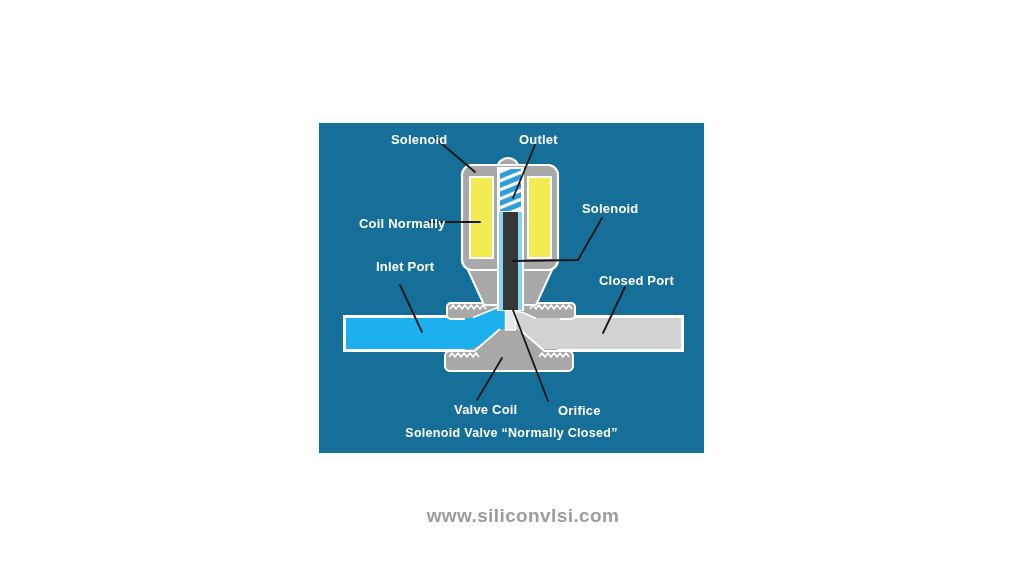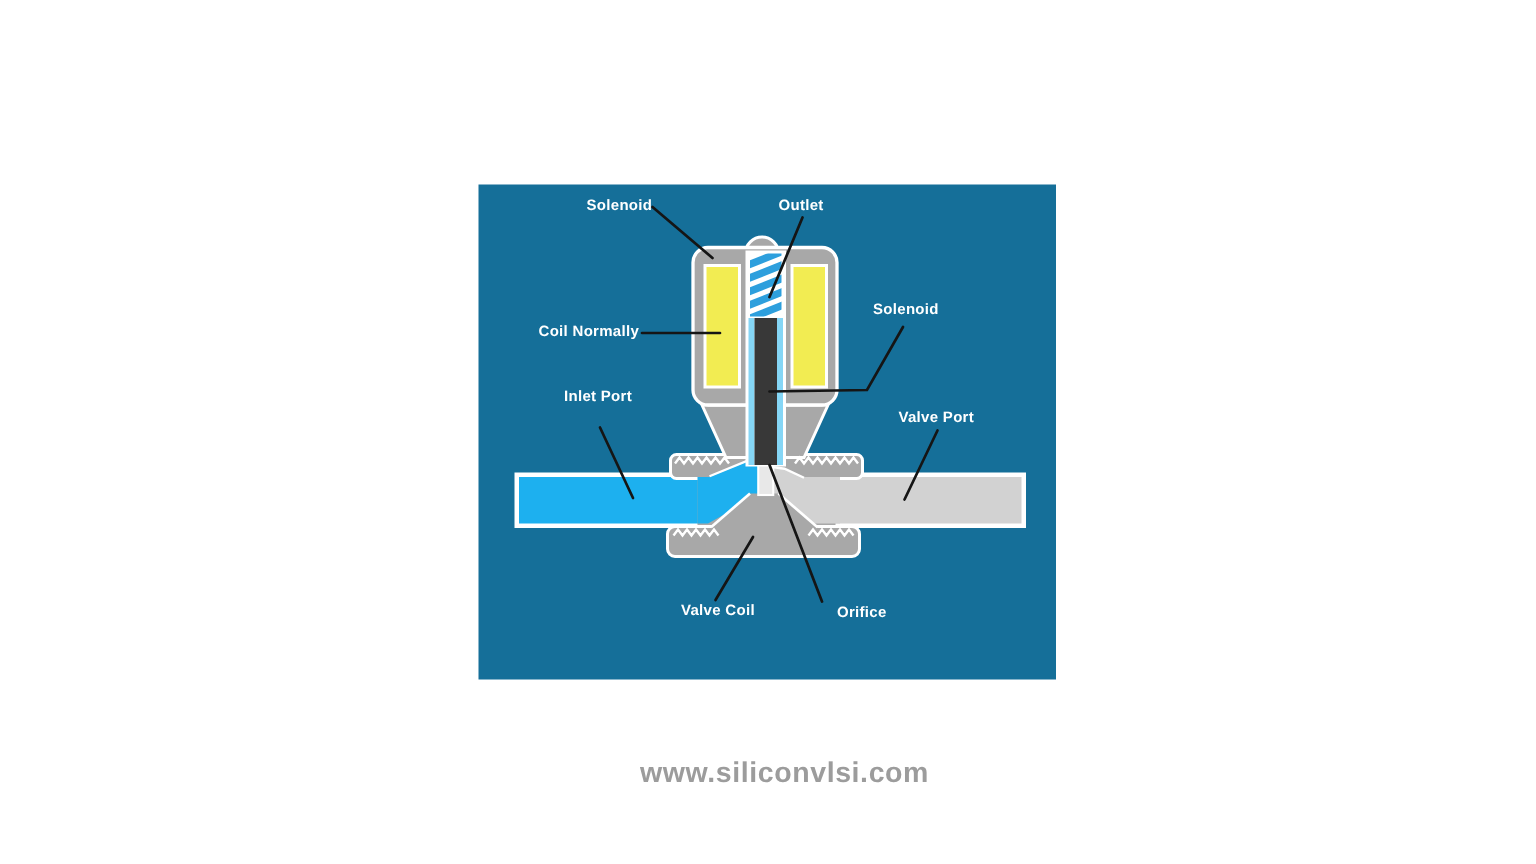--- a/index.html
+++ b/index.html
@@ -16,21 +16,21 @@
     --label-text:#ffffff;
     --watermark-gray:#9c9c9c;
   }
   *{margin:0;padding:0;box-sizing:border-box}
   html,body{width:1024px;height:576px;background:#ffffff;overflow:hidden;
     font-family:"Liberation Sans", sans-serif;}
   .stage{position:relative;width:1024px;height:576px;background:#ffffff;}
   .panel{position:absolute;left:319px;top:123px;width:385px;height:330px;
     background:var(--panel-bg);}
   .panel svg{position:absolute;left:0;top:0;}
-  .lbl{position:absolute;color:var(--label-text);font-size:10px;font-weight:bold;
+  .lbl{position:absolute;color:var(--label-text);font-size:13px;font-weight:bold;
     letter-spacing:.2px;white-space:nowrap;}
   .diagram-title{position:absolute;left:0;top:303px;width:100%;text-align:center;
     color:var(--label-text);font-size:12.5px;font-weight:bold;letter-spacing:.3px;}
   .watermark{position:absolute;left:0;top:505px;width:100%;text-align:center;
     transform:translateX(11px);color:var(--watermark-gray);font-size:19px;
     font-weight:bold;letter-spacing:.4px;}
 </style>
 </head>
 <body>
 
@@ -116,20 +116,21 @@
         <line x1="158" y1="277" x2="183" y2="235"></line>
         <line x1="229" y1="278" x2="194" y2="187"></line>
       </g>
     </svg>
 
     <div class="lbl" style="left:72px;top:9px">Solenoid</div>
     <div class="lbl" style="left:200px;top:9px">Outlet</div>
     <div class="lbl" style="left:40px;top:93px">Coil Normally</div>
     <div class="lbl" style="left:263px;top:78px">Solenoid</div>
     <div class="lbl" style="left:57px;top:136px">Inlet Port</div>
-    <div class="lbl" style="left:280px;top:150px">Valve Port</div>
+    <div class="lbl" style="left:280px;top:150px">Closed Port</div>
     <div class="lbl" style="left:135px;top:279px">Valve Coil</div>
     <div class="lbl" style="left:239px;top:280px">Orifice</div>
 
+    <div class="diagram-title">Solenoid Valve  “Normally Closed”</div>
   </div>
 
   <div class="watermark">www.siliconvlsi.com</div>
 </div>
 
 </body></html>

